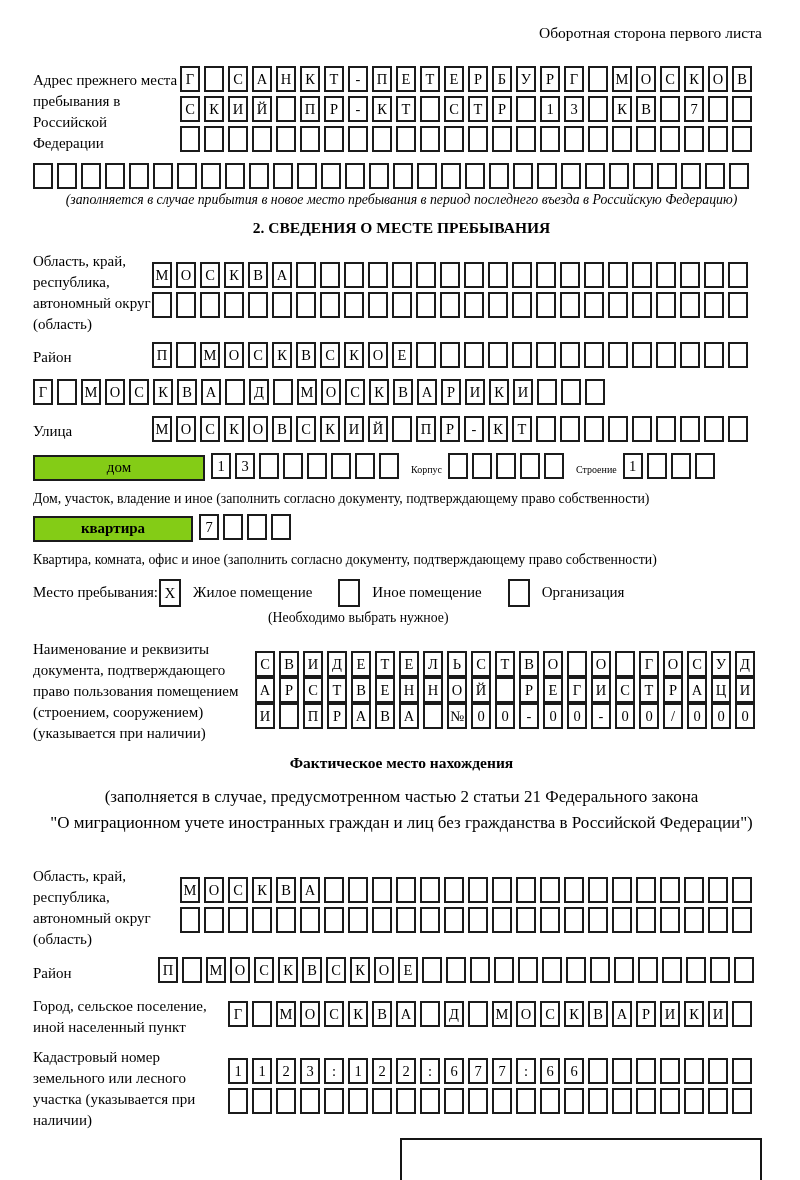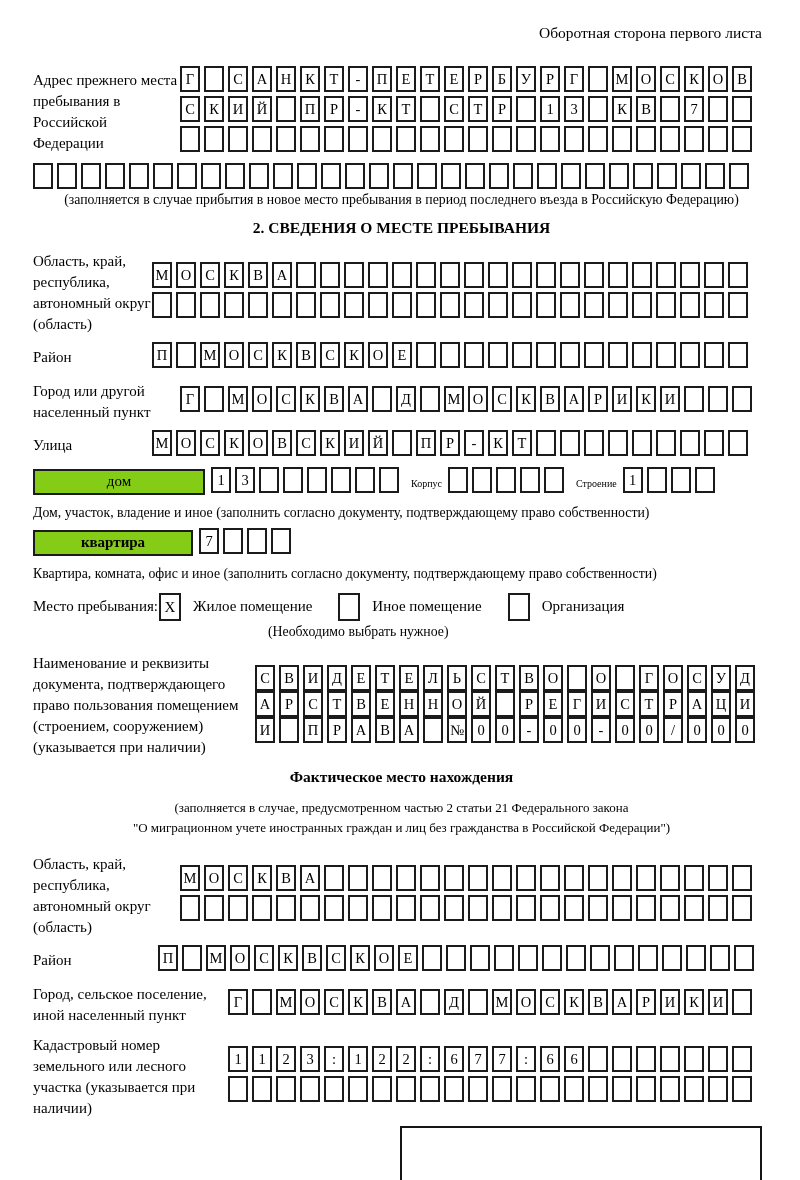--- a/index.html
+++ b/index.html
@@ -23,42 +23,42 @@
   .cells { display: flex; flex-wrap: nowrap; margin-bottom: 4px; }
   .cell {
     flex: none; width: 20px; height: 26px;
     border: 2px solid #1b1b1b; margin-right: 4px;
     text-align: center; line-height: 22px; font-size: 14.5px;
     background: #fff;
   }
   .fullrow { margin-bottom: 2px; }
 
   .caption { font-size: 13.8px; line-height: 1.3; margin-bottom: 6px; }
-  .center { text-align: center; }
+  .center { text-align: center; font-style: italic; }
   .sec-header { text-align: center; font-weight: bold; font-size: 15.5px; margin: 10px 0 12px 0; }
 
   .widebox {
     flex: none; height: 26px; border: 2px solid #1b1b1b;
     display: flex; align-items: center; justify-content: center;
     font-size: 15px; margin-right: 6px; background: #84cc16;
   }
   .wb-dom { width: 172px; }
   .wb-kv  { width: 160px; font-weight: bold; }
   .inline-lbl { flex: none; padding: 3px 6px 0 8px; font-size: 10px; }
 
   .stayrow { align-items: center; margin-top: 10px; margin-bottom: 2px; }
   .stay-label { margin-right: 1px; }
   .chk {
     flex: none; width: 22px; height: 28px; border: 2px solid #1b1b1b;
     text-align: center; line-height: 24px; font-size: 15px; background: #fff;
   }
   .opt { margin: 0 26px 0 12px; }
   .choose-caption { margin-left: 235px; margin-bottom: 10px; }
 
-  .fact-captions { text-align: center; font-size: 13px; line-height: 1.55; margin-bottom: 14px; }
+  .fact-captions { text-align: center; font-size: 17px; line-height: 1.55; margin-bottom: 28px; }
 
   .stamp-box {
     margin-left: 367px; width: 362px; height: 176px;
     border: 2.5px solid #151515; background: #fff; margin-top: 2px;
   }
   .doc-row { margin-bottom: 0; }
 </style>
 </head>
 <body>
 
@@ -270,21 +270,20 @@
         <span class="cell"></span>
         <span class="cell"></span>
         <span class="cell"></span>
         <span class="cell"></span>
         <span class="cell"></span>
         <span class="cell"></span>
       </div>
   </div>
 
   <div class="frow">
-    <div class="label w147">Город или другой населенный пункт</div>
     <div class="cells">
         <span class="cell">Г</span>
         <span class="cell"></span>
         <span class="cell">М</span>
         <span class="cell">О</span>
         <span class="cell">С</span>
         <span class="cell">К</span>
         <span class="cell">В</span>
         <span class="cell">А</span>
         <span class="cell"></span>

